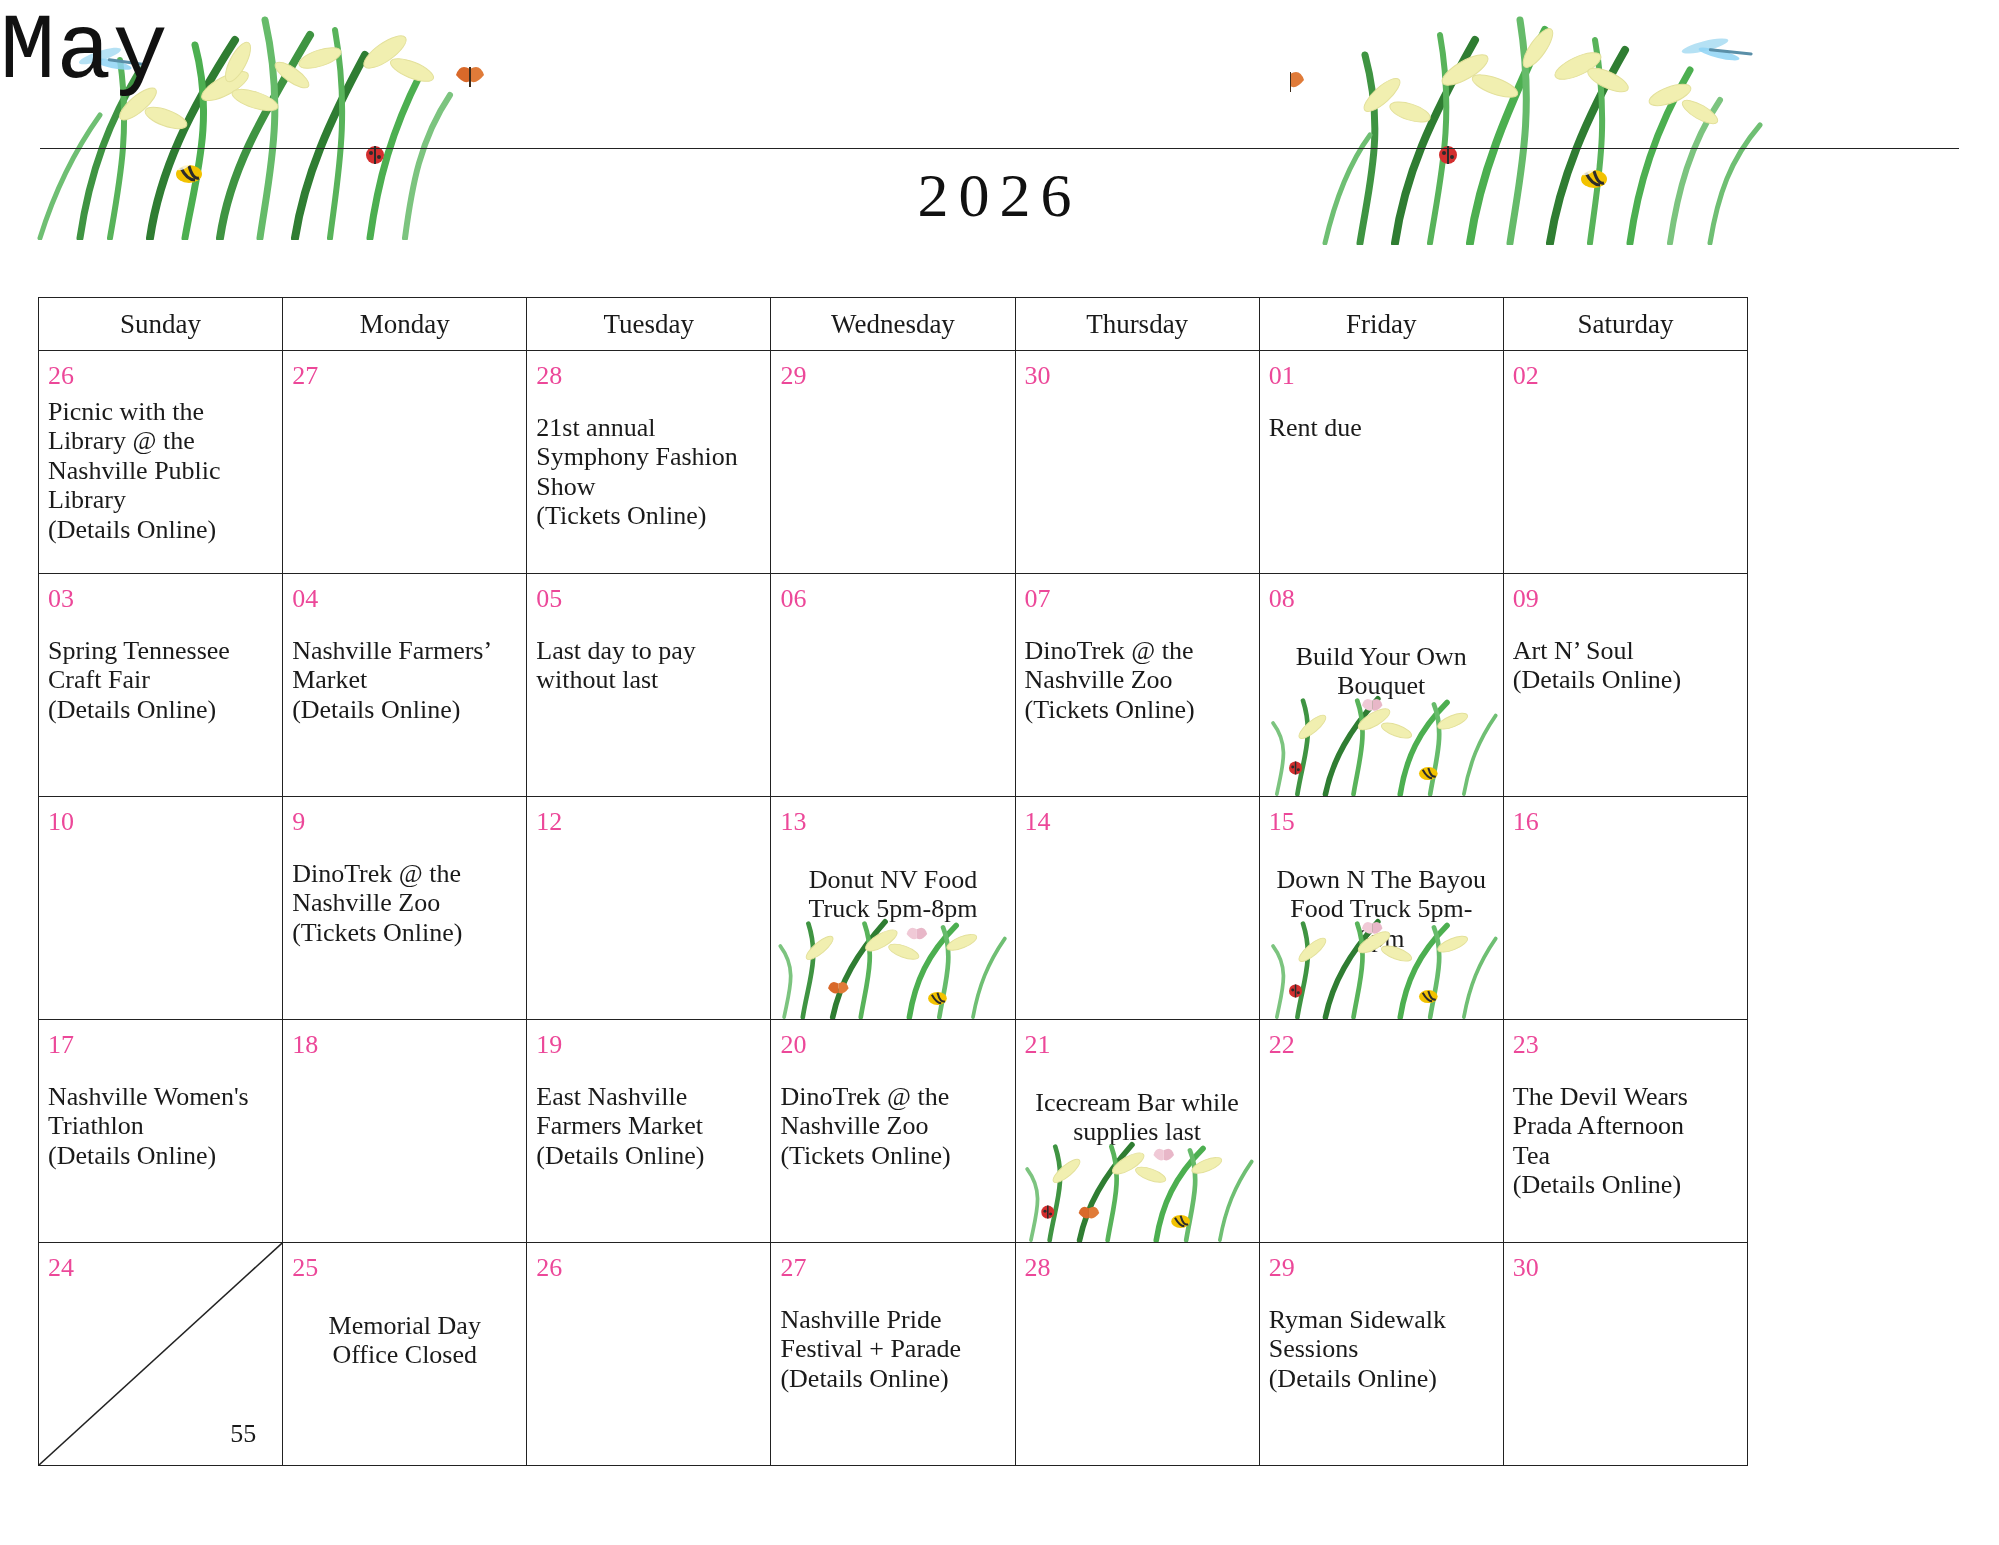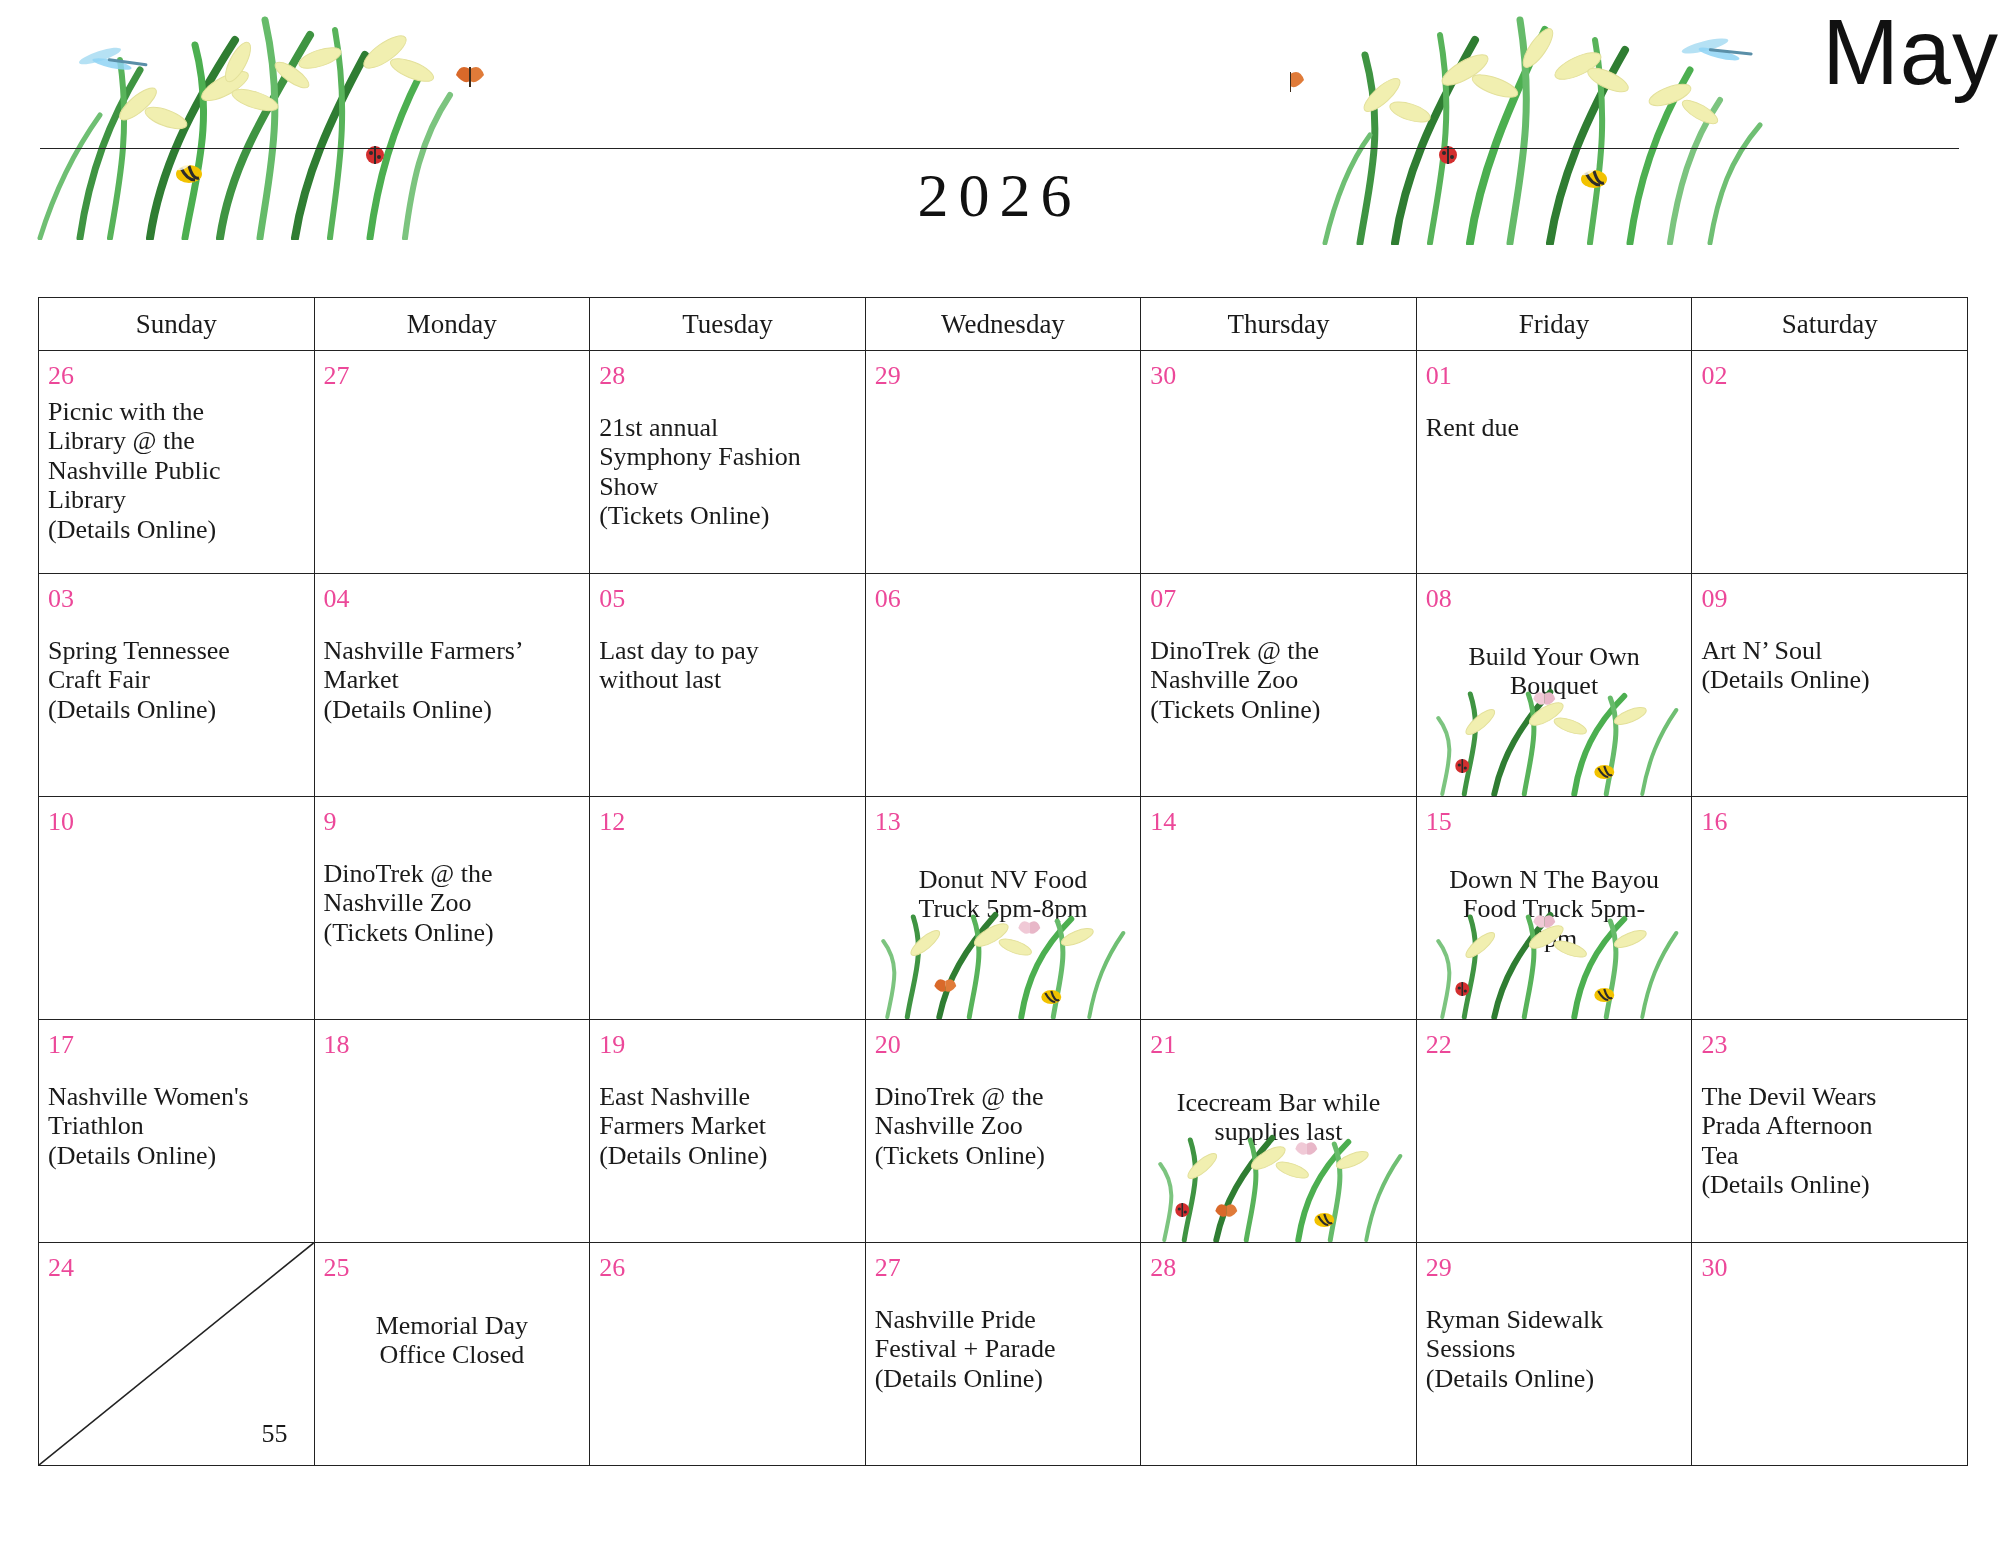--- a/index.html
+++ b/index.html
@@ -26,24 +26,24 @@
     left: 40px;
     right: 40px;
     top: 148px;
     border-top: 1.5px solid #222;
   }
   .month-title {
     position: absolute;
     left: 0;
     right: 0;
     top: 2px;
-    text-align: right;
+    text-align: left;
     font-size: 92px;
     line-height: 1.1;
-    font-family: Liberation Sans, sans-serif;
+    font-family: Liberation Mono, monospace;
     color: #111;
     letter-spacing: 1px;
   }
   .year-title {
     position: absolute;
     left: 0;
     right: 0;
     top: 160px;
     text-align: center;
     font-size: 62px;
@@ -57,21 +57,21 @@
     position: absolute;
     pointer-events: none;
   }
   .plant svg { display: block; }
 
   
   .calendar {
     position: absolute;
     left: 38px;
     top: 297px;
-    width: 1930px;
+    width: 1710px;
     border: 1.5px solid #222;
     border-collapse: collapse;
     table-layout: fixed;
   }
   .calendar th, .calendar td {
     border: 1.5px solid #222;
     vertical-align: top;
     padding: 0;
   }
   .calendar th {

